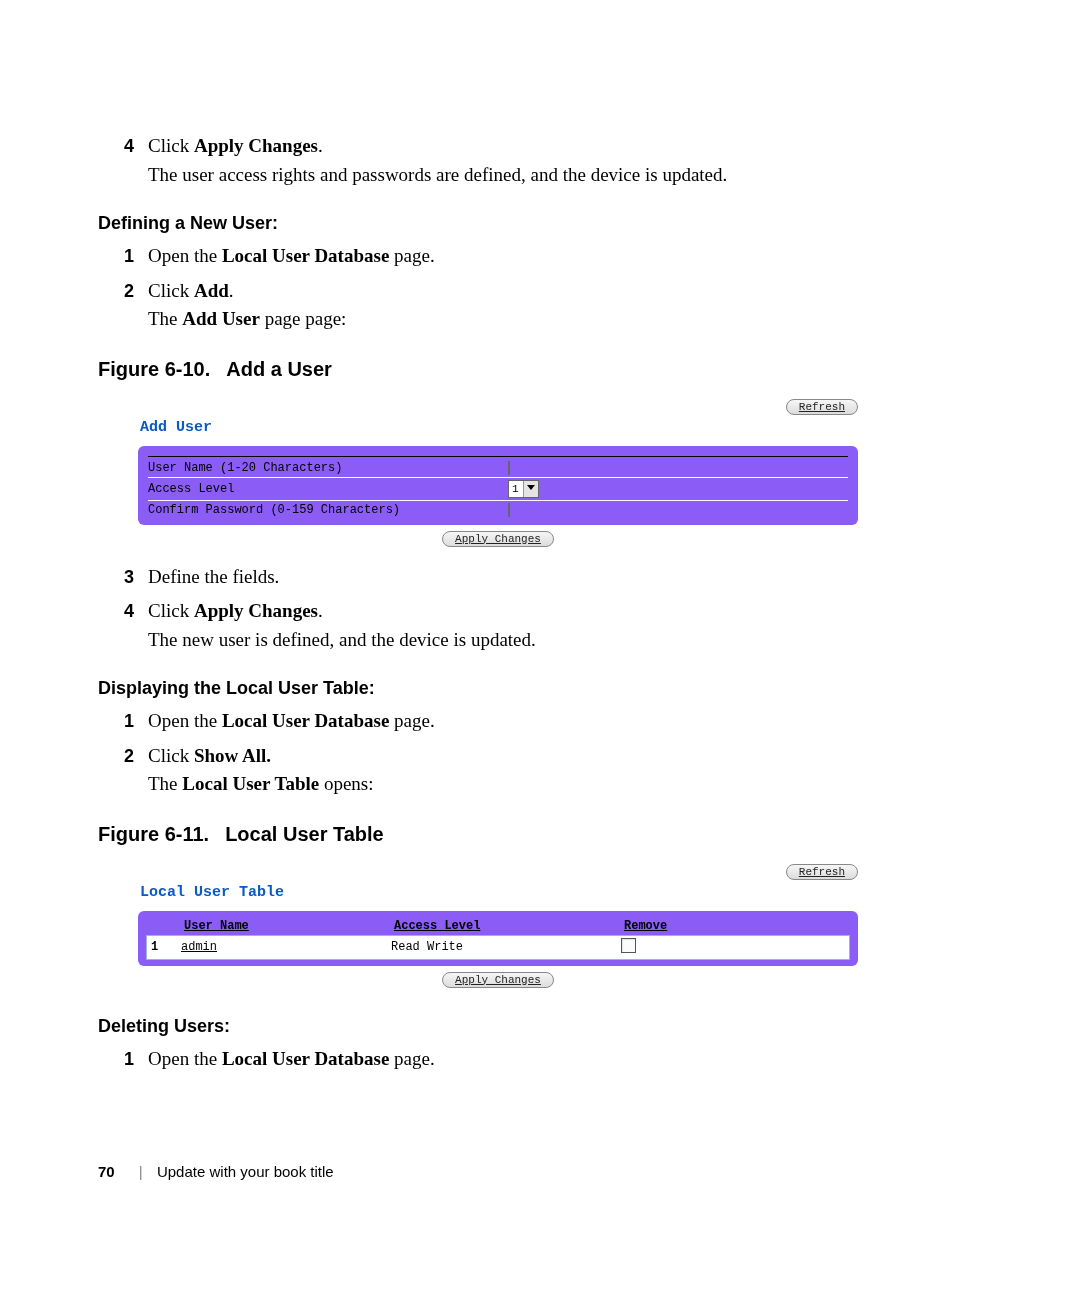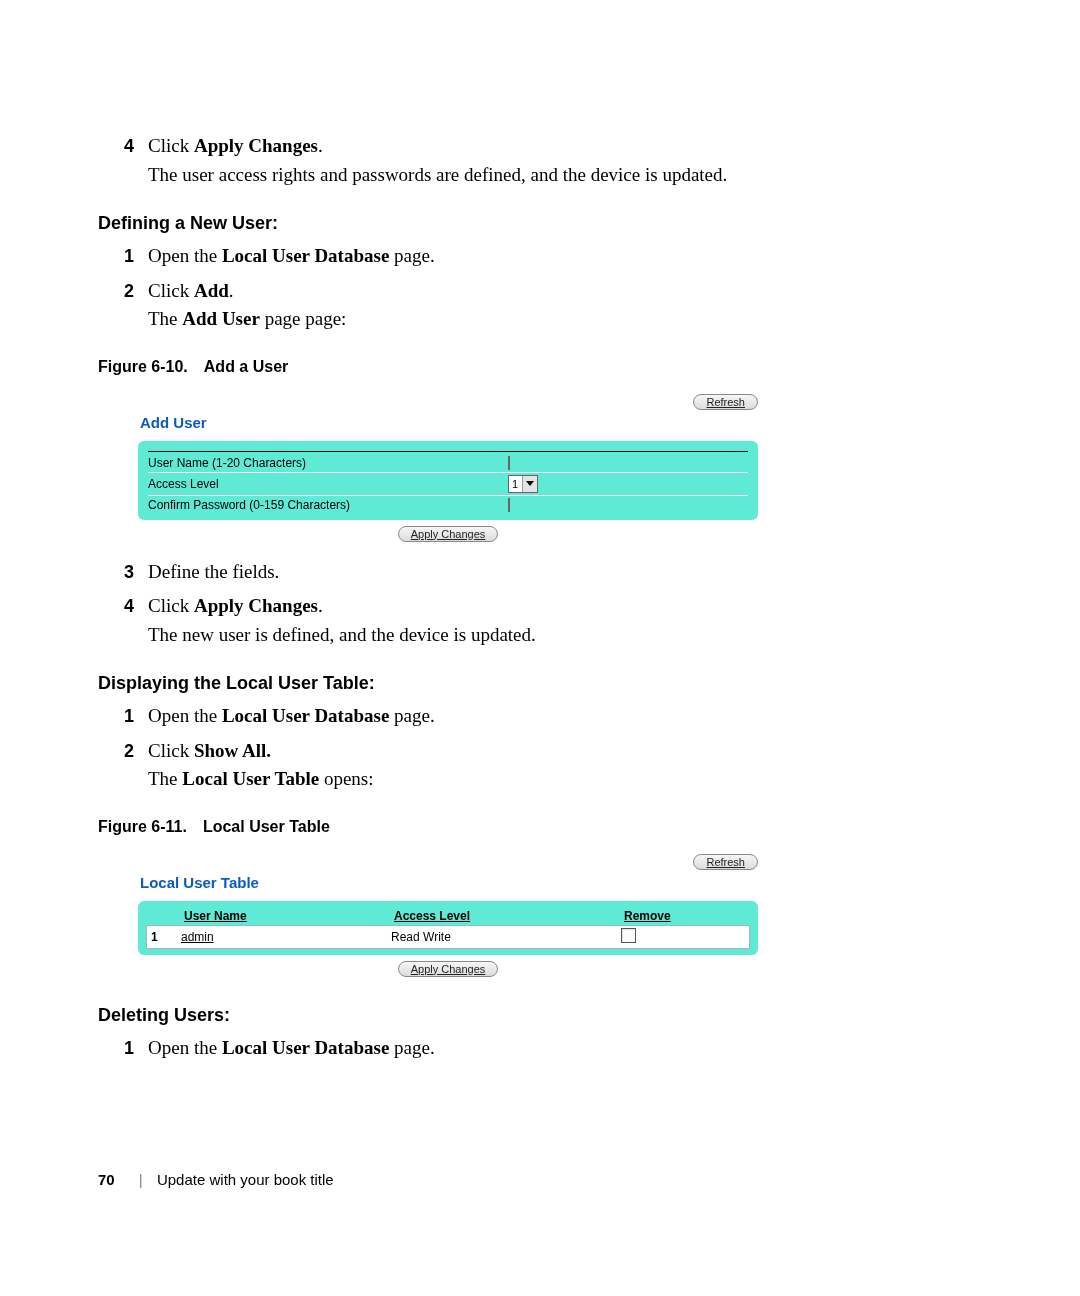--- a/index.html
+++ b/index.html
@@ -47,28 +47,28 @@
   }
   .section-heading {
     font-family: "Helvetica Neue", Helvetica, Arial, sans-serif;
     font-weight: 700;
     font-size: 18px;
     margin: 24px 0 8px 0;
   }
   .fig-caption {
     font-family: "Helvetica Neue", Helvetica, Arial, sans-serif;
     font-weight: 700;
-    font-size: 16px;
+    font-size: 20px;
     margin: 24px 0 18px 0;
   }
   .fig-caption .cap-title { margin-left: 16px; }
   .screenshot {
     margin-left: 40px;
-    width: 620px;
-    font-family: Liberation Sans, sans-serif;
+    width: 720px;
+    font-family: Liberation Mono, monospace;
     font-size: 12px;
     color: #000;
     position: relative;
   }
   .screenshot .refresh-row {
     text-align: right;
     margin-bottom: 4px;
   }
   .pill-btn {
     display: inline-block;
@@ -80,21 +80,21 @@
     text-decoration: underline;
     color: #222;
   }
   .scr-title {
     color: #0a5ac2;
     font-weight: 700;
     font-size: 15px;
     margin: 2px 0 10px 2px;
   }
   .blue-panel {
-    background: #5eead4;
+    background: #8b5cf6;
     border-radius: 6px;
     padding: 10px 10px 6px 10px;
   }
   .blue-panel hr.top {
     border: none;
     border-top: 1px solid #000;
     margin: 0 0 2px 0;
   }
   .form-row {
     display: flex;
@@ -173,21 +173,21 @@
     display: inline-block;
     width: 13px;
     height: 13px;
     border: 1px solid #555;
     background: #fbfbfb;
     box-shadow: inset 1px 1px 1px rgba(0,0,0,0.1);
   }
   .footer {
     position: absolute;
     left: 98px;
-    bottom: 108px;
+    bottom: 116px;
     font-family: "Helvetica Neue", Helvetica, Arial, sans-serif;
     font-size: 15px;
     margin-top: 46px;
   }
   .footer .pnum { font-weight: 700; margin-right: 10px; }
   .footer .sep { color: #888; margin: 0 10px; }
 </style>
 </head>
 <body>
 

